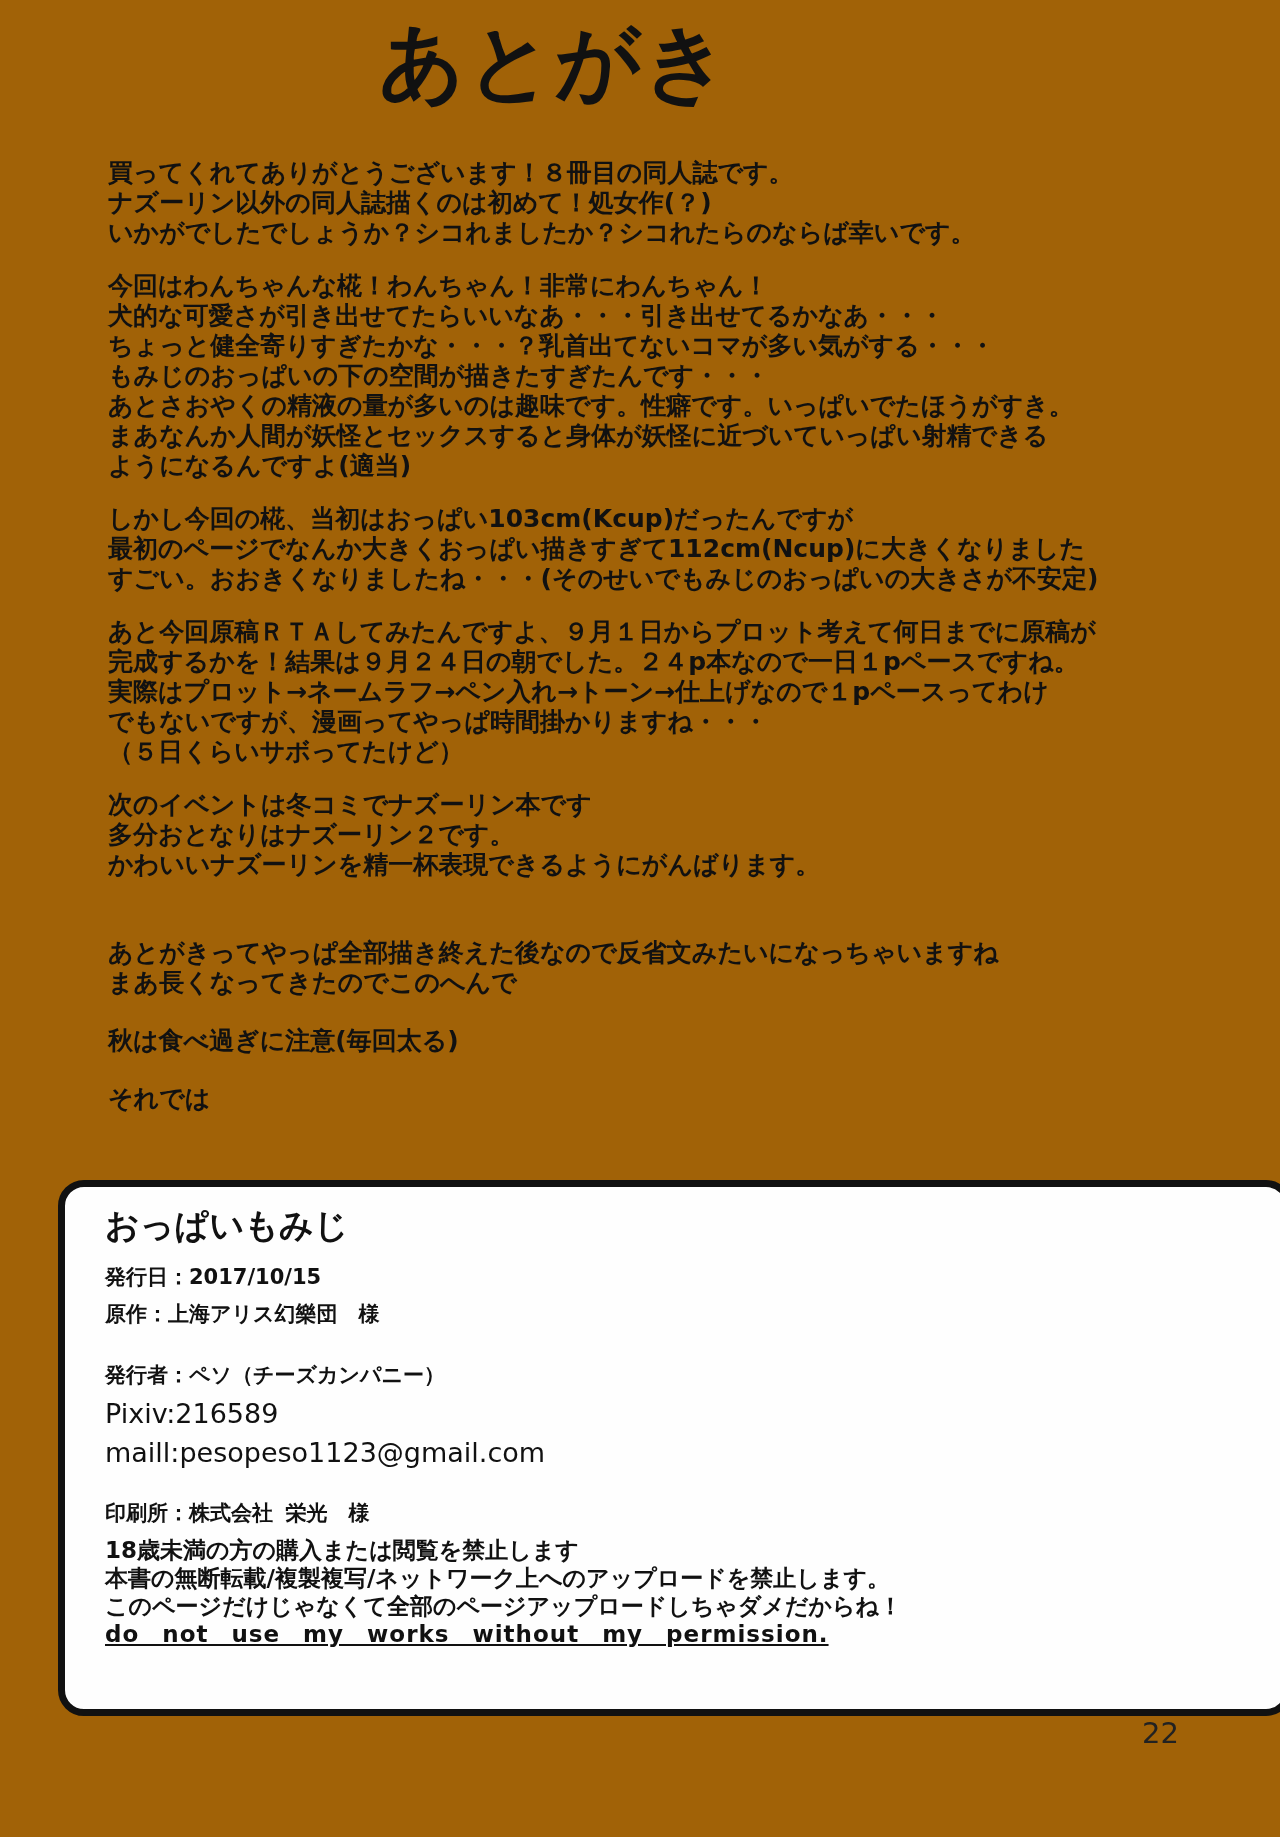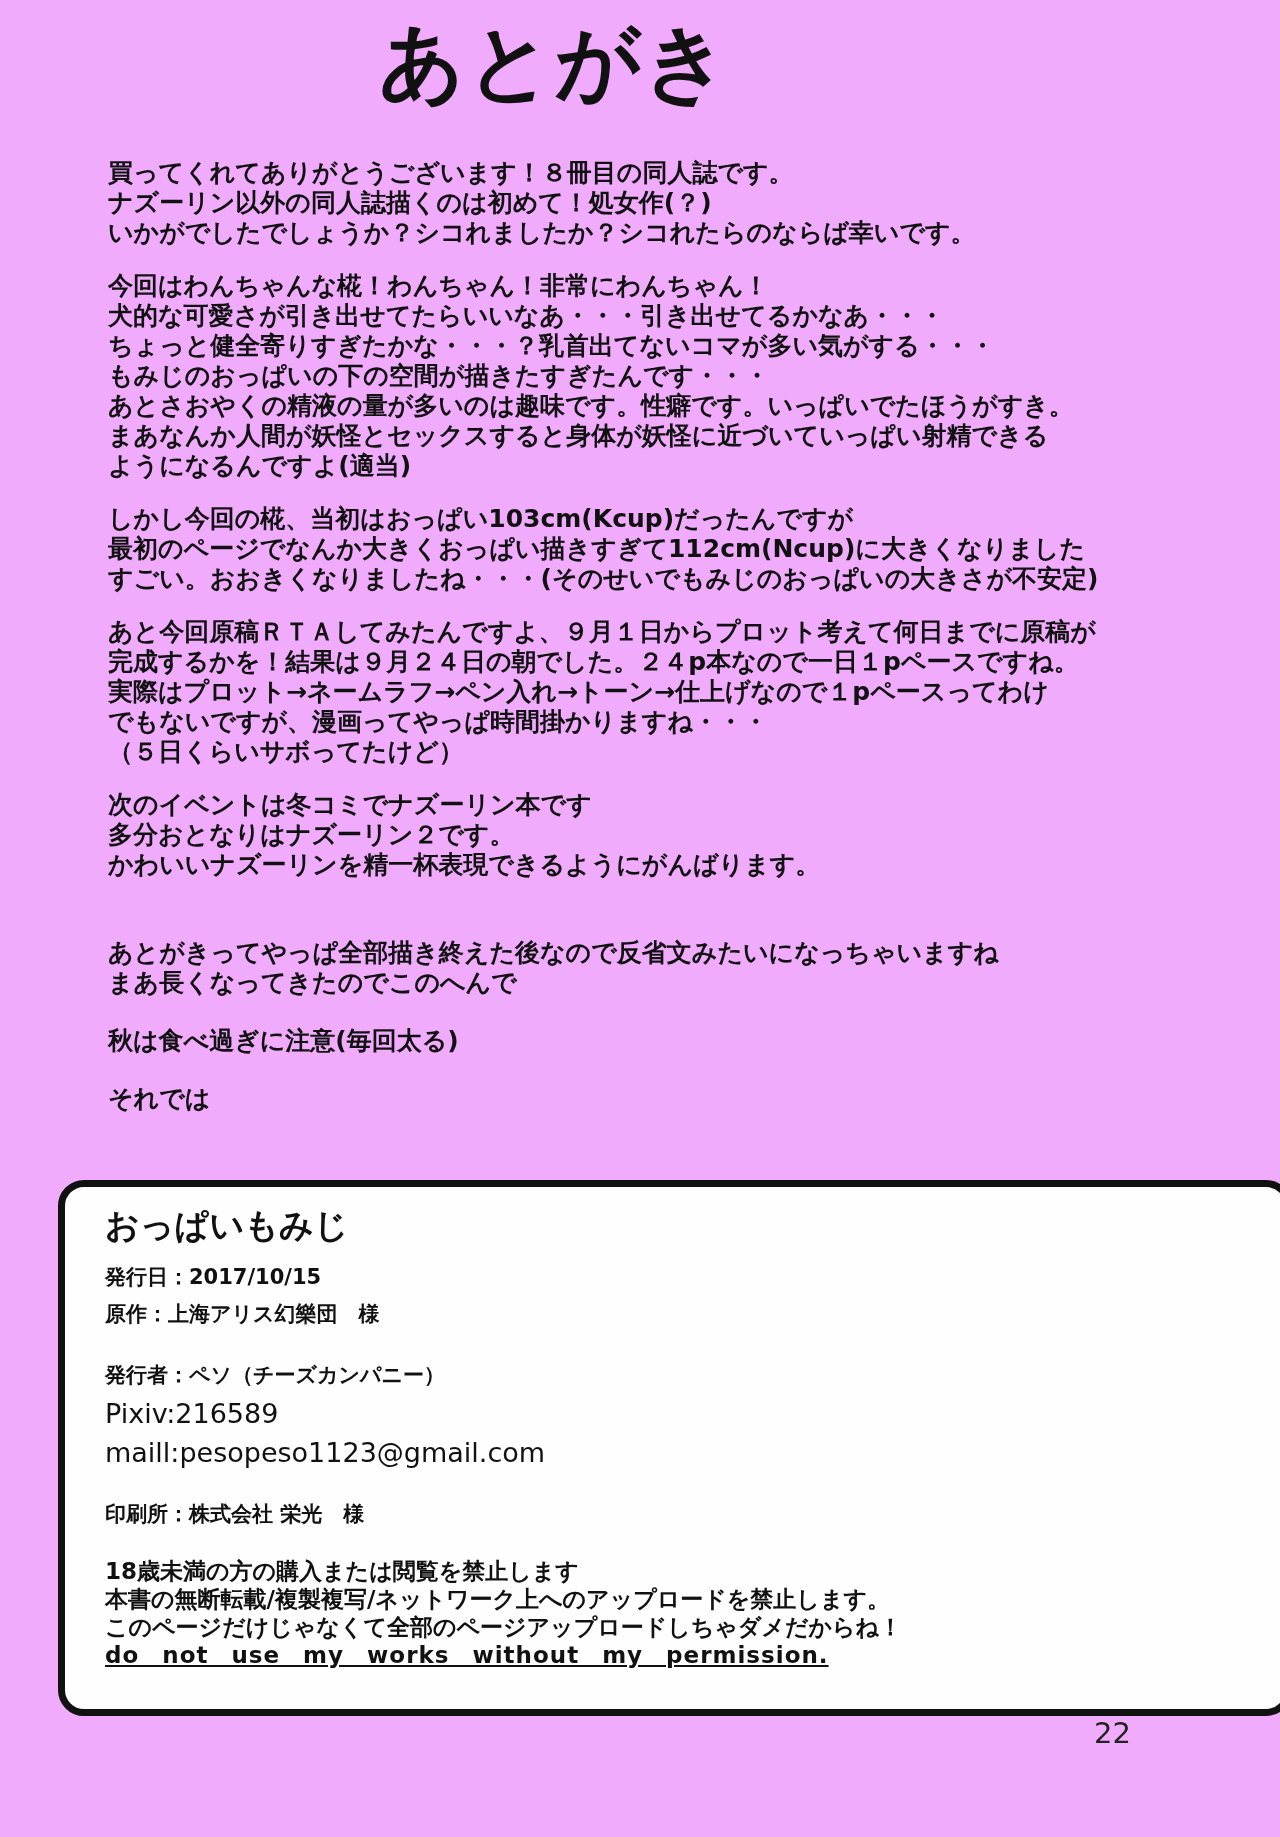--- a/index.html
+++ b/index.html
@@ -6,21 +6,21 @@
     margin: 0;
     padding: 0;
     background: #e8e8e8;
     font-family: "DejaVu Sans", sans-serif;
   }
   .page {
     position: relative;
     width: 1280px;
     height: 1837px;
     margin: 0 auto;
-    background: #f0abfc;
+    background: #a16207;
     color: #111;
     overflow: hidden;
   }
   .title {
     width: 1110px;
     margin: 0;
     padding-top: 18px;
     text-align: center;
     font-size: 84px;
     font-weight: bold;
@@ -79,21 +79,21 @@
     white-space: pre;
   }
   .c-notice .n-line.english {
     font-weight: bold;
     word-spacing: 14px;
     letter-spacing: 1px;
     text-decoration: underline;
   }
   .page-number {
     position: absolute;
-    left: 1094px;
+    left: 1142px;
     top: 1716px;
     font-size: 29px;
     font-weight: normal;
     color: #222;
   }
 </style>
 </head>
 <body>
 
 <div class="page">
@@ -160,21 +160,21 @@
       <div class="c-line">発行日：2017/10/15</div>
       <div class="c-line">原作：上海アリス幻樂団　様</div>
     </div>
 
     <div class="c-group">
       <div class="c-line">発行者：ペソ（チーズカンパニー）</div>
       <div class="c-plain">Pixiv:216589</div>
       <div class="c-plain">maill:pesopeso1123@gmail.com</div>
     </div>
 
-    <div class="c-group" style="margin-bottom:24px;">
+    <div class="c-group" style="margin-bottom:3px;font-family:Liberation Mono, monospace;">
       <div class="c-line">印刷所：株式会社 栄光　様</div>
     </div>
 
     <div class="c-notice">
       <div class="n-line">18歳未満の方の購入または閲覧を禁止します</div>
       <div class="n-line">本書の無断転載/複製複写/ネットワーク上へのアップロードを禁止します。</div>
       <div class="n-line">このページだけじゃなくて全部のページアップロードしちゃダメだからね！</div>
       <div class="n-line english">do not use my works without my permission.</div>
     </div>
   </div>

